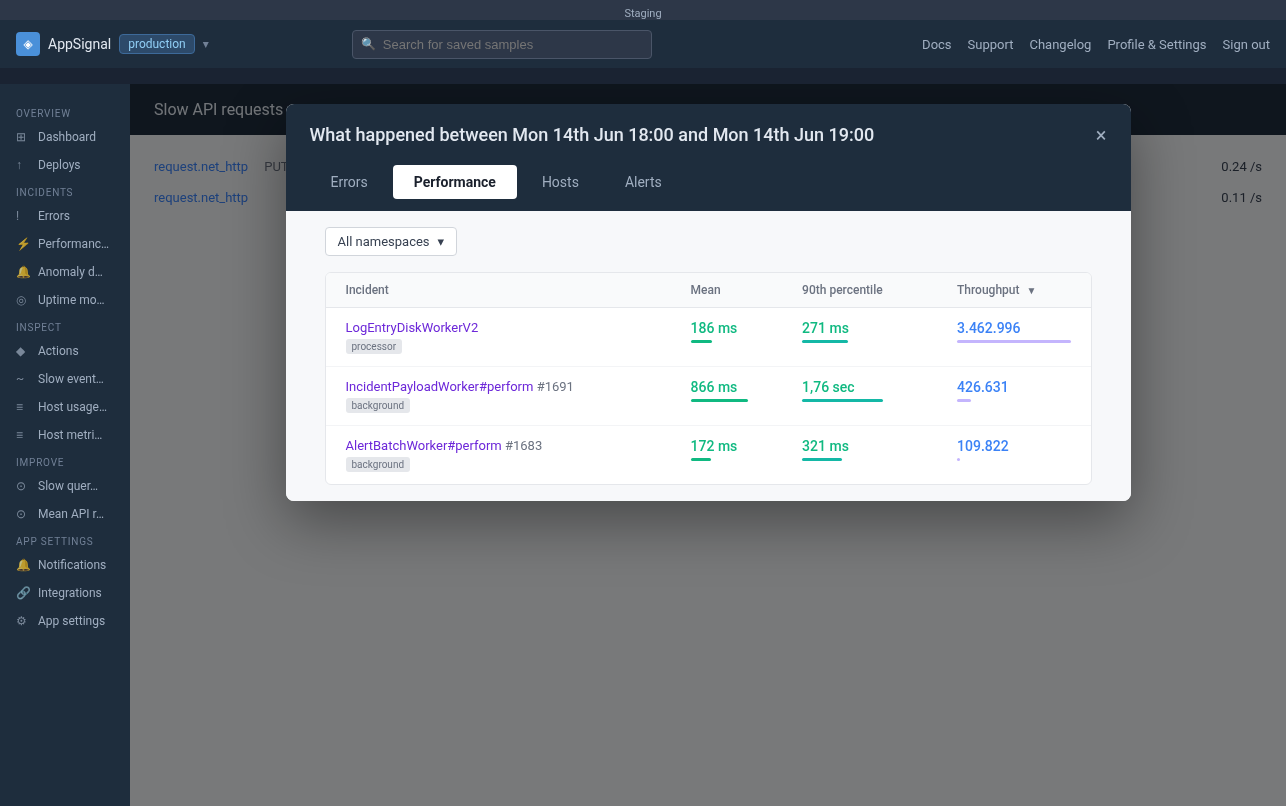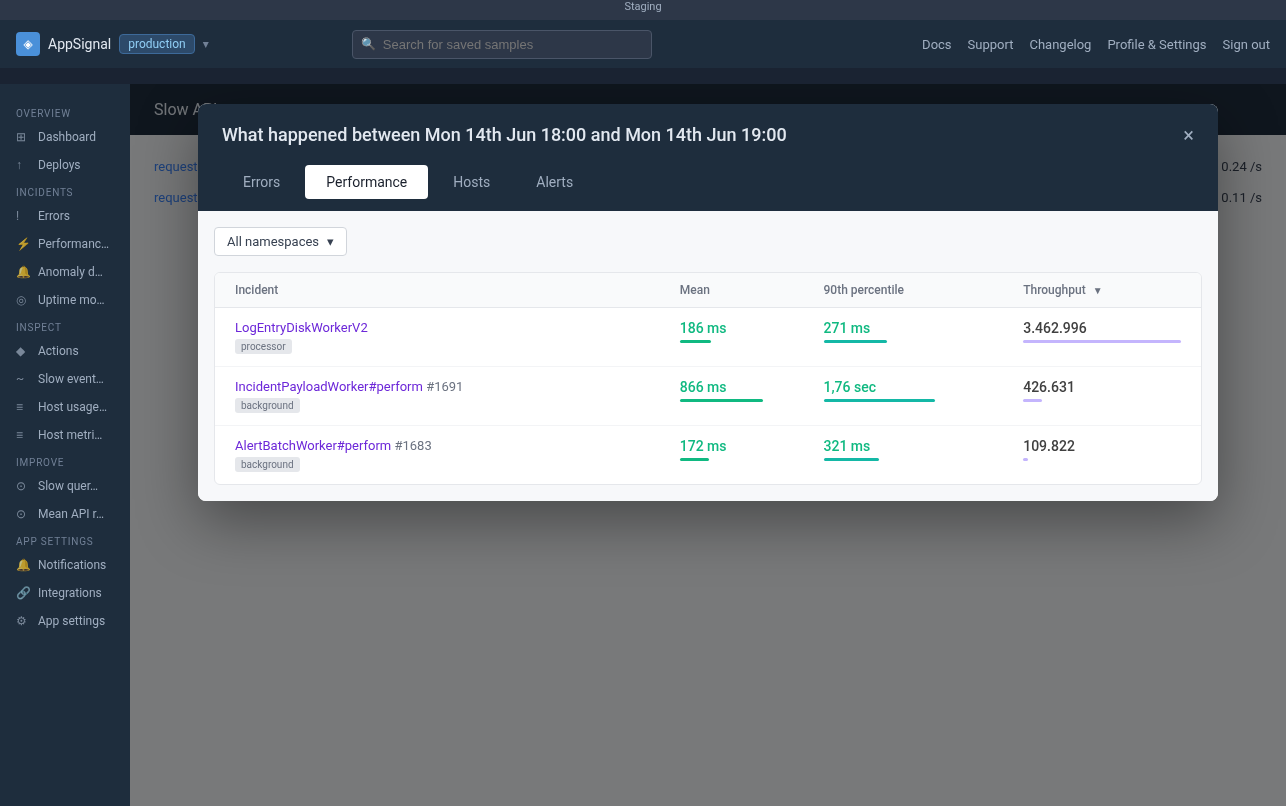--- a/index.html
+++ b/index.html
@@ -10,21 +10,21 @@
       height: 806px;
       overflow: hidden;
       position: relative;
     }
 
     
     .staging-bar {
       background: #2d3748;
       height: 20px;
       display: flex;
-      align-items: flex-start;
+      align-items: flex-end;
       justify-content: center;
       font-size: 11px;
       color: #a0aec0;
     }
 
     
     .main-nav {
       background: #1e2d3d;
       height: 48px;
       display: flex;
@@ -150,21 +150,21 @@
       align-items: flex-start;
       justify-content: center;
       padding-top: 20px;
       z-index: 100;
     }
 
     
     .modal {
       background: white;
       border-radius: 8px;
-      width: 1020px;
+      width: 845px;
       max-height: 750px;
       overflow: hidden;
       box-shadow: 0 20px 60px rgba(0,0,0,0.4);
     }
 
     
     .modal-header {
       background: #1e2d3d;
       padding: 20px 24px;
       display: flex;
@@ -194,27 +194,27 @@
       padding: 8px 20px;
       border-radius: 4px;
       font-size: 14px;
       cursor: pointer;
       color: #a0aec0;
       border: 1px solid transparent;
     }
     .modal-tab.active {
       background: white;
       color: #1a202c;
-      font-weight: 400;
+      font-weight: 700;
     }
 
     
     .modal-body {
       background: #f7f8fa;
-      padding: 16px 16px;
+      padding: 16px 39px;
     }
 
     
     .namespace-dropdown {
       display: inline-flex;
       align-items: center;
       gap: 8px;
       background: white;
       border: 1px solid #d1d5db;
       border-radius: 4px;
@@ -291,21 +291,21 @@
     }
     .metric-bar {
       height: 3px;
       border-radius: 2px;
       margin-top: 4px;
     }
     .metric-bar.green { background: #10b981; }
     .metric-bar.teal { background: #14b8a6; }
 
     .throughput-value {
-      color: #404040;
+      color: #3b82f6;
       font-size: 14px;
       font-weight: 500;
     }
     .throughput-bar {
       height: 3px;
       border-radius: 2px;
       margin-top: 4px;
       background: #c4b5fd;
     }
 

